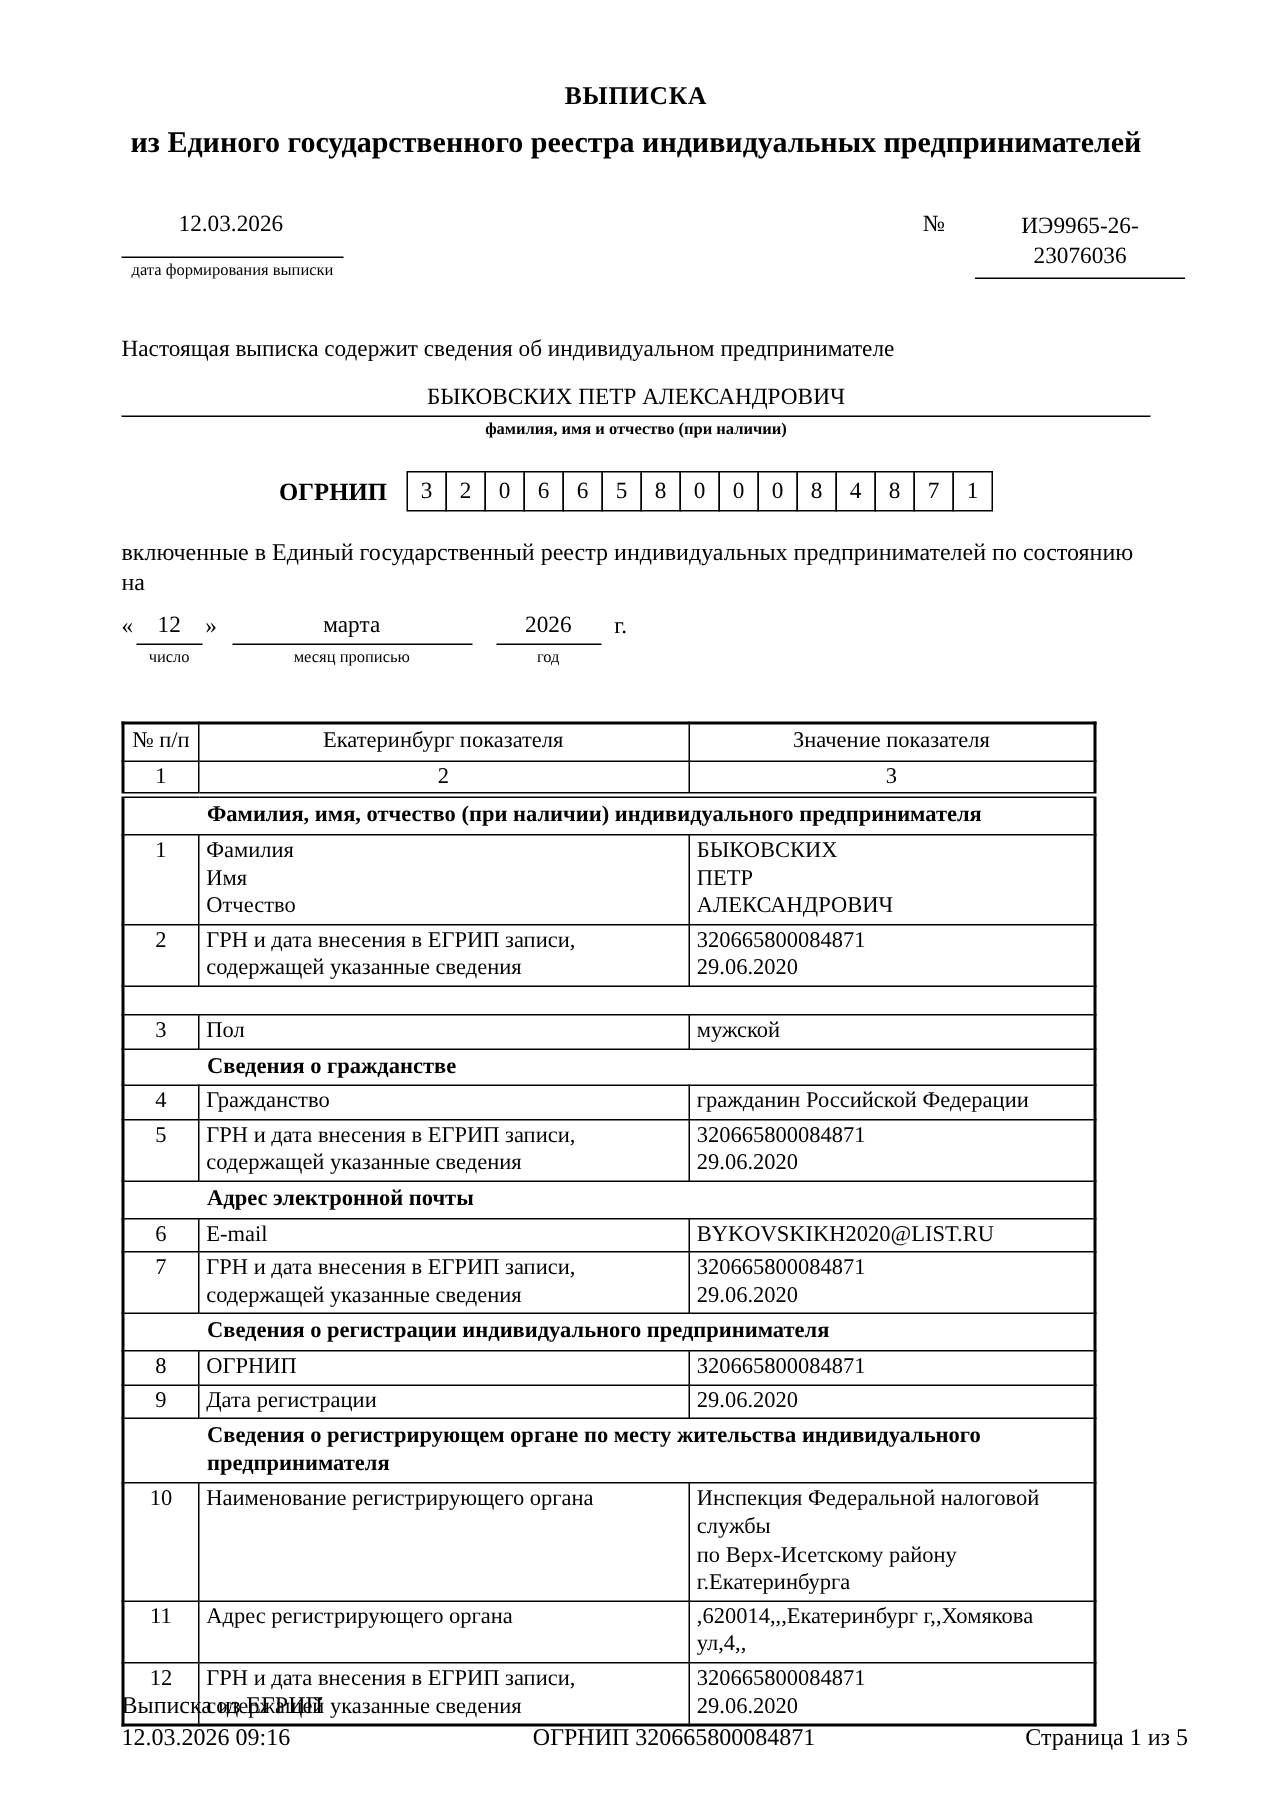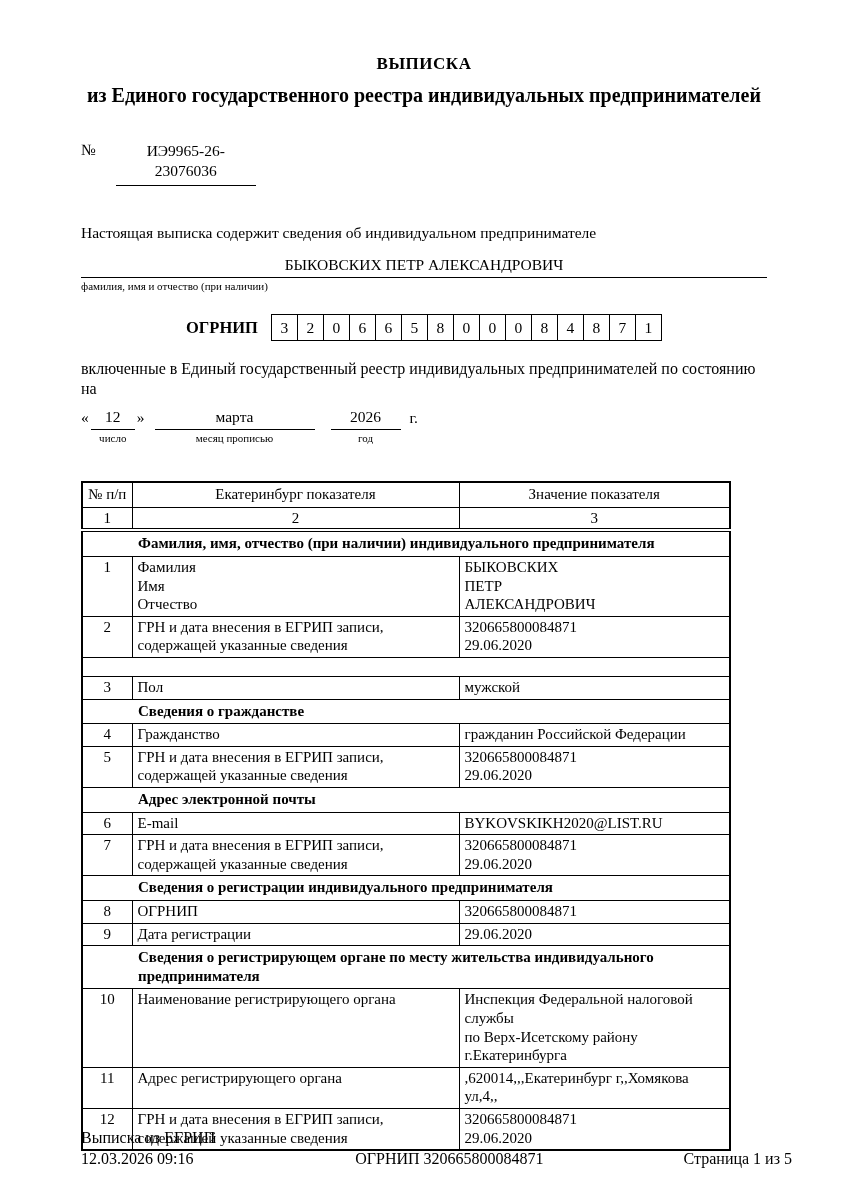--- a/index.html
+++ b/index.html
@@ -20,21 +20,21 @@
   .date-value { font-size: 15.5px; padding-left: 38px; padding-bottom: 12px; border-bottom: 1px solid #000; }
   .date-label { font-size: 11px; text-align: center; padding-top: 2px; white-space: nowrap; }
   .num-block { display: flex; gap: 20px; align-items: flex-start; }
   .num-sign { font-size: 15.5px; }
   .num-val { width: 140px; text-align: center; font-size: 15.5px; border-bottom: 1px solid #000; padding-bottom: 4px; line-height: 1.3; }
 
   .intro { margin-top: 38px; font-size: 15.5px; }
 
   .name-block { margin-top: 14px; }
   .name-value { text-align: center; font-size: 15.5px; padding-bottom: 3px; border-bottom: 1px solid #000; }
-  .name-label { text-align: left; font-size: 11px; padding-top: 2px; }
+  .name-label { text-align: center; font-size: 11px; padding-top: 2px; font-weight: bold; }
 
   .ogrnip-row { margin-top: 22px; display: flex; justify-content: center; align-items: center; gap: 13px; }
   .ogrnip-label { font-weight: bold; font-size: 16.5px; }
   .ogrnip-boxes { display: flex; }
   .ogrnip-cell {
     width: 27px; height: 27px; border: 1px solid #000; margin-left: -1px;
     display: flex; align-items: center; justify-content: center; font-size: 15.5px;
   }
   .ogrnip-cell:first-child { margin-left: 0; }
 
@@ -70,20 +70,24 @@
 </style>
 </head>
 <body>
 
 <div class="page">
 
   <div class="doc-title">ВЫПИСКА</div>
   <div class="doc-subtitle">из Единого государственного реестра индивидуальных предпринимателей</div>
 
   <div class="issue-row">
+    <div class="date-block">
+      <div class="date-value">12.03.2026</div>
+      <div class="date-label">дата формирования выписки</div>
+    </div>
     <div class="num-block">
       <span class="num-sign">№</span>
       <div class="num-val">
         <div>ИЭ9965-26-</div>
         <div>23076036</div>
       </div>
     </div>
   </div>
 
   <div class="intro">Настоящая выписка содержит сведения об индивидуальном предпринимателе</div>

